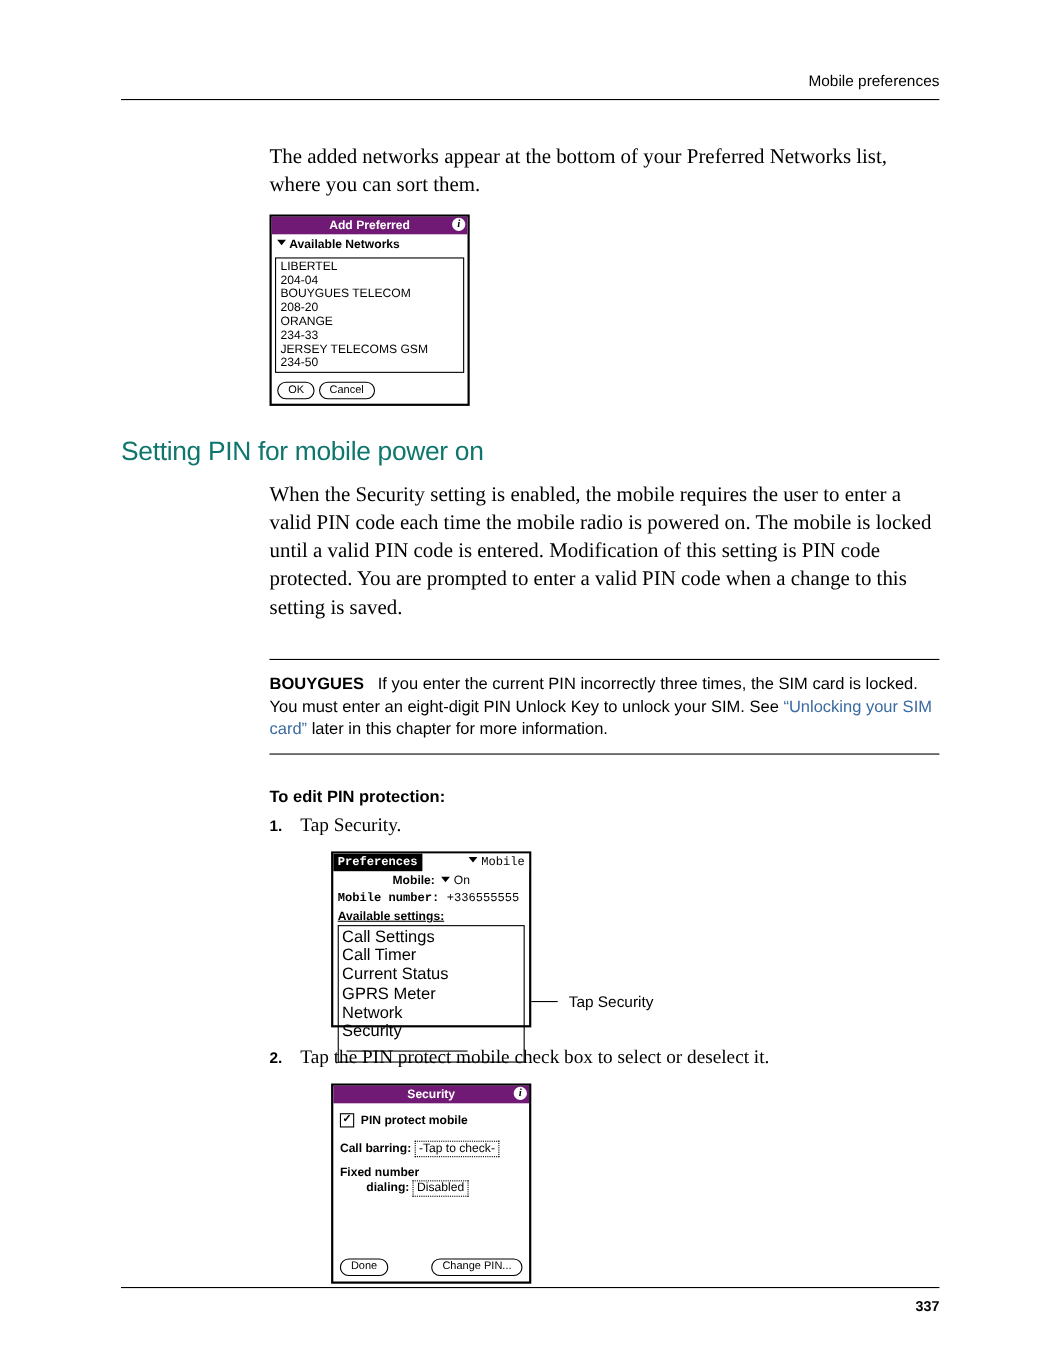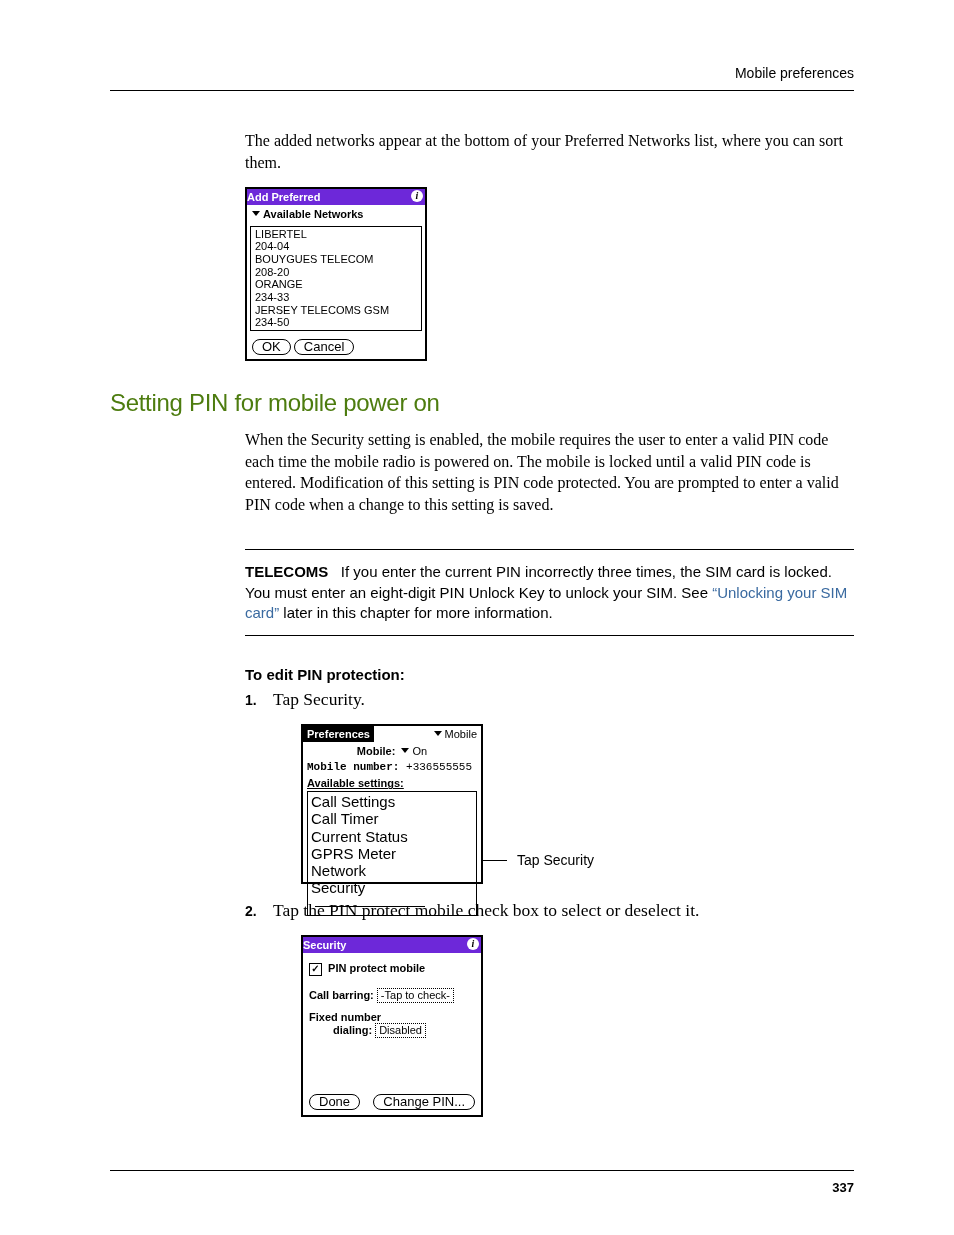--- a/index.html
+++ b/index.html
@@ -28,30 +28,30 @@
     top: 65px;
     right: 100px;
     font-family: Arial, Helvetica, sans-serif;
     font-size: 14px;
   }
   .body-indent {
     margin-left: 135px;
     margin-right: 0;
   }
   .body-text {
-    font-size: 16px;
+    font-size: 19px;
     line-height: 1.35;
   }
   .intro-block {
     margin-top: 70px;
   }
   .section-heading {
     font-family: Arial, Helvetica, sans-serif;
     font-size: 24px;
-    color: #4d7c0f;
+    color: #0f766e;
     font-weight: normal;
     margin: 28px 0 12px 0;
     font-stretch: condensed;
     letter-spacing: -0.3px;
   }
   .important-block {
     border-top: 1px solid #000;
     border-bottom: 1px solid #000;
     padding: 12px 0;
     margin-top: 34px;
@@ -106,26 +106,26 @@
   .palm {
     width: 178px;
     border: 2px solid #000;
     background: #fff;
     font-family: Arial, Helvetica, sans-serif;
     font-size: 11px;
     line-height: 1.15;
     position: relative;
   }
   .palm-title {
-    background: #6d28d9;
+    background: #701a75;
     color: #fff;
     font-weight: bold;
     display: flex;
     align-items: center;
-    justify-content: flex-start;
+    justify-content: center;
     height: 16px;
     position: relative;
   }
   .palm-title .info {
     position: absolute;
     right: 2px;
     top: 1px;
     width: 12px;
     height: 12px;
     background: #fff;
@@ -138,21 +138,21 @@
     font-style: italic;
     font-family: serif;
   }
   .pill {
     display: inline-block;
     border: 1px solid #000;
     border-radius: 9px;
     padding: 0 9px;
     height: 14px;
     line-height: 13px;
-    font-size: 13px;
+    font-size: 10px;
     background: #fff;
   }
   .dd-arrow::before {
     content: "";
     display: inline-block;
     border-left: 4px solid transparent;
     border-right: 4px solid transparent;
     border-top: 5px solid #000;
     margin-right: 3px;
     vertical-align: 2px;
@@ -194,21 +194,21 @@
     font-weight:bold;
     padding:0 4px;
     line-height:16px;
   }
   .palm2 .title-right {
     position:absolute;
     right:4px; top:0; height:16px;
     line-height:16px;
     color:#000;
   }
-  .palm2-header { height:16px; position:relative; background:#fff; border-bottom:0; }
+  .palm2-header { height:16px; position:relative; background:#fff; border-bottom:0;font-family:Liberation Mono, monospace; }
   .palm2 .center-row { text-align:center; padding:3px 0; }
   .palm2 .lbl { font-weight:bold; }
   .palm2 .avail-hdr {
     font-weight:bold;
     padding:2px 4px 1px 4px;
     text-decoration: underline;
   }
   .palm2 .list2 {
     border:1px solid #000;
     margin: 0 4px 4px 4px;
@@ -310,21 +310,21 @@
         <span class="pill">Cancel</span>
       </div>
     </div>
   </div>
 
   <div class="section-heading">Setting PIN for mobile power on</div>
 
   <div class="body-indent body-text">When the Security setting is enabled, the mobile requires the user to enter a valid PIN code each time the mobile radio is powered on. The mobile is locked until a valid PIN code is entered. Modification of this setting is PIN code protected. You are prompted to enter a valid PIN code when a change to this setting is saved.</div>
 
   <div class="body-indent important-block">
-    <span class="important-label">TELECOMS</span>&nbsp;&nbsp;&nbsp;<span>If you enter the current PIN incorrectly three times, the SIM card is locked. You must enter an eight-digit PIN Unlock Key to unlock your SIM. See </span><span class="link-text">“Unlocking your SIM card”</span><span> later in this chapter for more information.</span>
+    <span class="important-label">BOUYGUES</span>&nbsp;&nbsp;&nbsp;<span>If you enter the current PIN incorrectly three times, the SIM card is locked. You must enter an eight-digit PIN Unlock Key to unlock your SIM. See </span><span class="link-text">“Unlocking your SIM card”</span><span> later in this chapter for more information.</span>
   </div>
 
   <div class="body-indent">
     <div class="sub-heading">To edit PIN protection:</div>
     <ol class="steps">
       <li><span>Tap Security.</span>
         
         <div class="figure-row">
           <div class="palm palm2" style="height:156px;">
             <div class="palm2-header">

